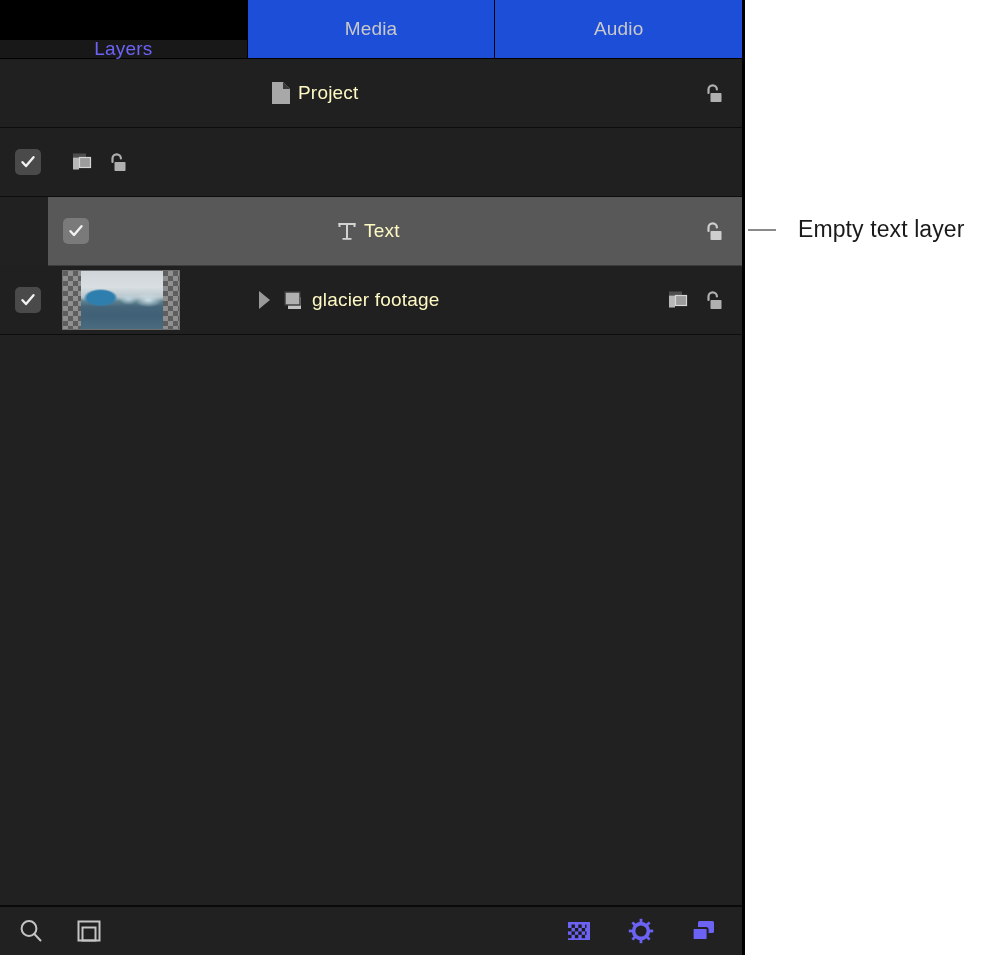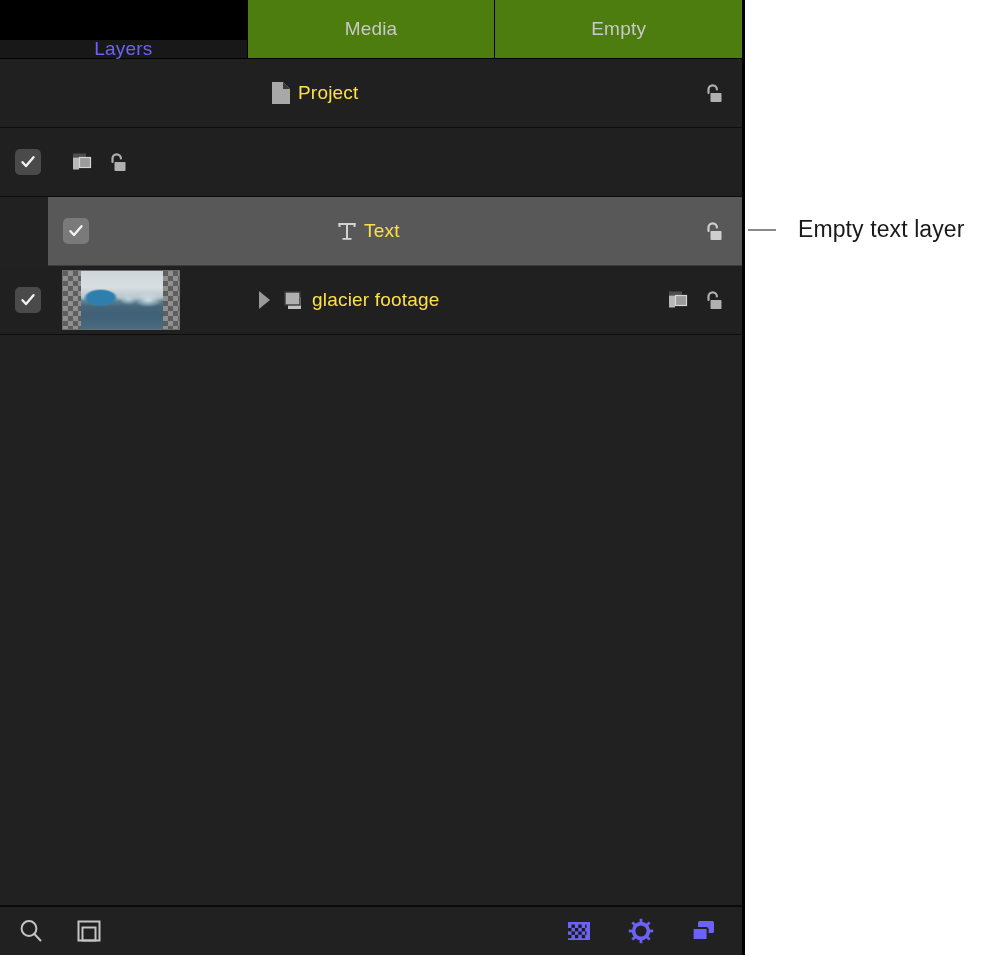--- a/index.html
+++ b/index.html
@@ -42,21 +42,21 @@
     border-bottom: 1px solid #000000;
   }
   .tab {
     flex: 1 1 0;
     display: flex;
     align-items: center;
     justify-content: center;
     font-size: 19px;
     letter-spacing: 0.2px;
     color: #c9c9c9;
-    background: #4d7c0f;
+    background: #1d4ed8;
     border-right: 1px solid #000000;
     box-sizing: border-box;
     cursor: default;
     user-select: none;
   }
   .tab:last-child { border-right: none; }
   .tab.active {
     background: #181818;
     color: #6c63f5;
     margin-top: 40px;
@@ -174,21 +174,21 @@
   }
   .type-icon {
     width: 34px;
     min-width: 34px;
     display: flex;
     align-items: center;
     justify-content: center;
   }
   .layer-name {
     font-size: 19px;
-    color: #fde047;
+    color: #fef9c3;
     letter-spacing: 0.2px;
     white-space: nowrap;
   }
   .layer-name.underlined {
     text-decoration: underline;
     text-underline-offset: 3px;
   }
 
   
   .right-cell {
@@ -265,21 +265,21 @@
   <div id="layers-panel">
 
     <div id="tab-bar">
       <div class="tab active">
         <span>Layers</span>
       </div>
       <div class="tab">
         <span>Media</span>
       </div>
       <div class="tab">
-        <span>Empty</span>
+        <span>Audio</span>
       </div>
     </div>
 
     <div id="layer-list">
 
       <div class="layer-row row-project">
         <div class="cb-cell"></div>
         <div class="name-cell">
           <div class="disclosure"></div>
           <div class="type-icon">

